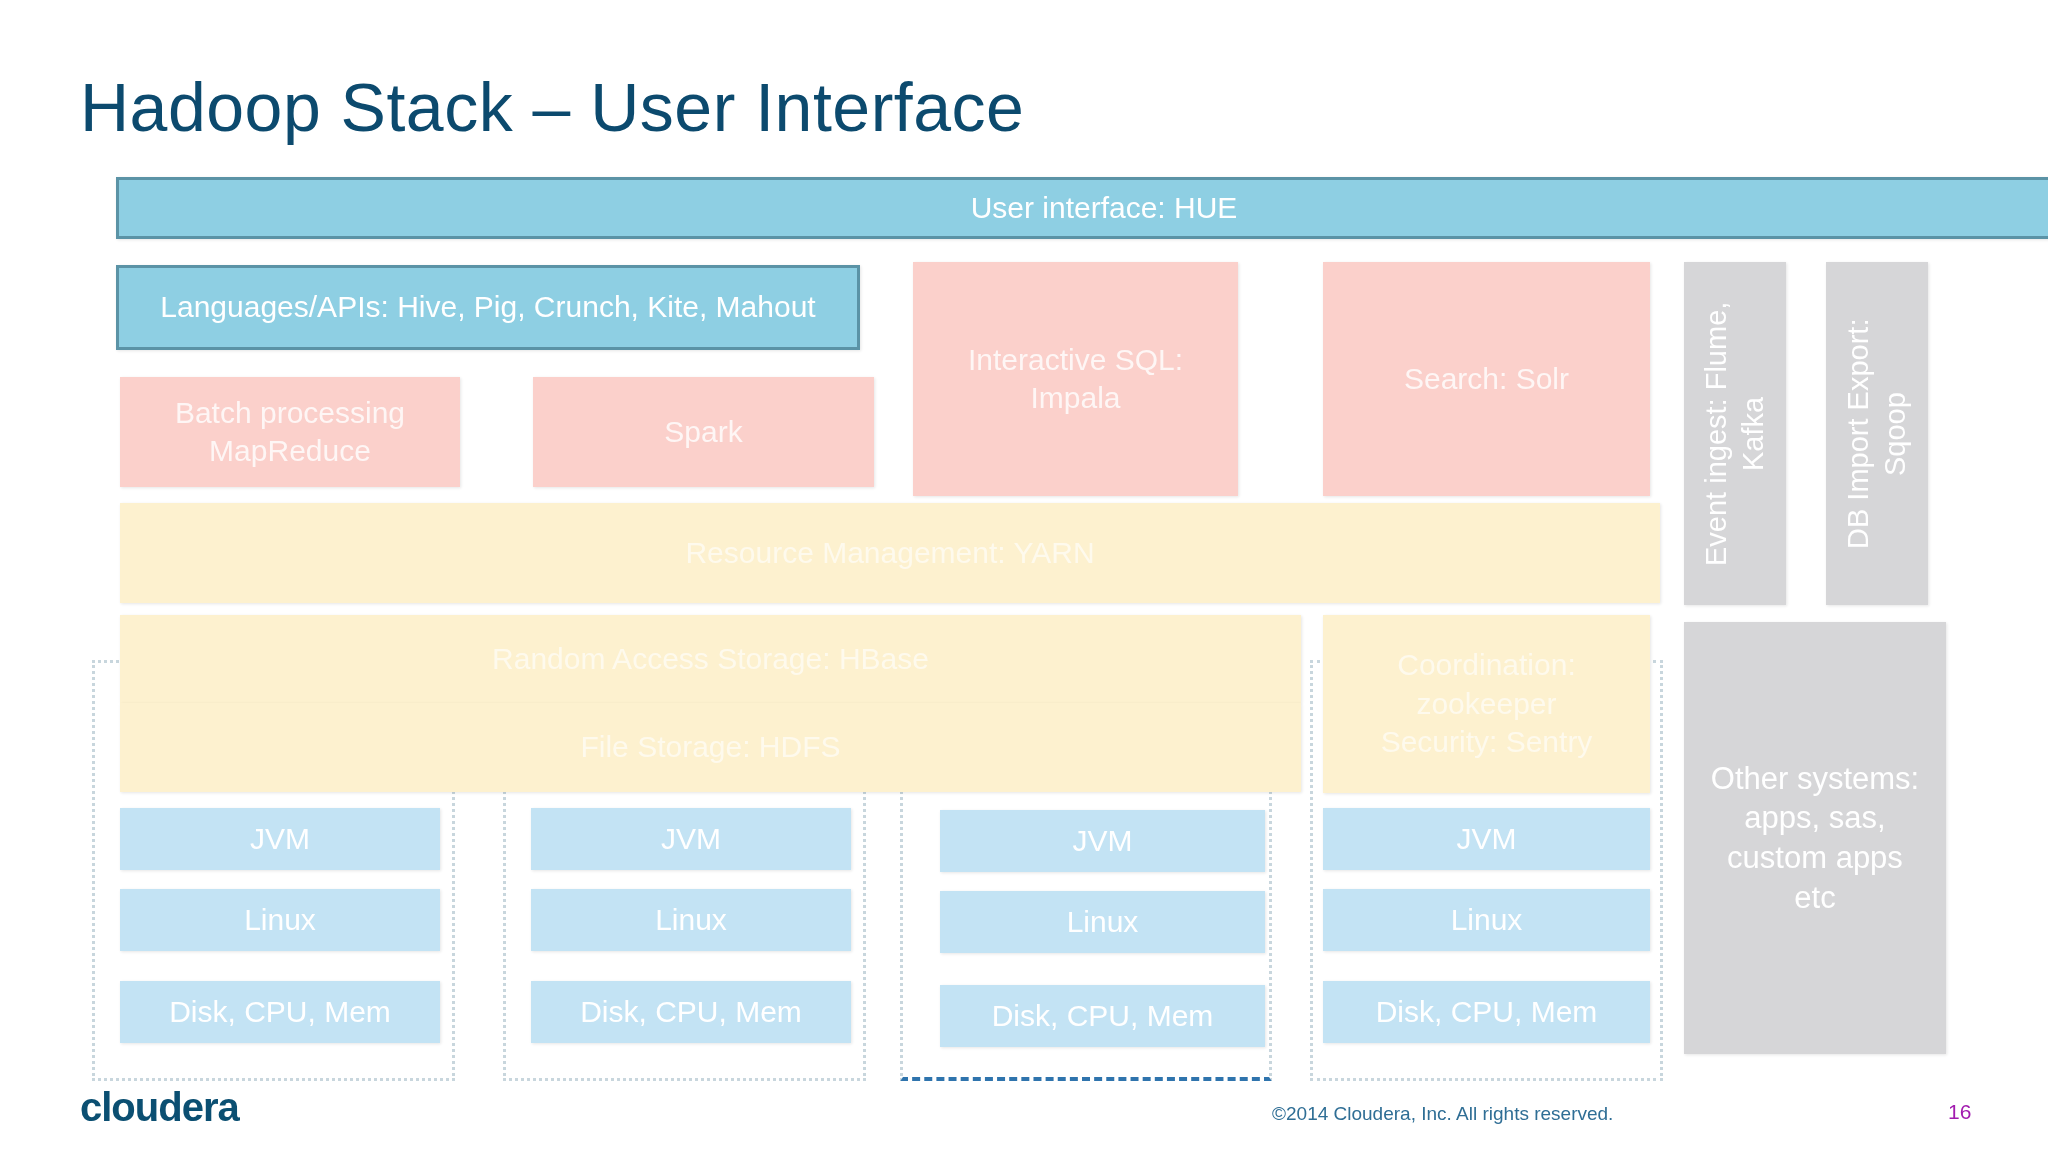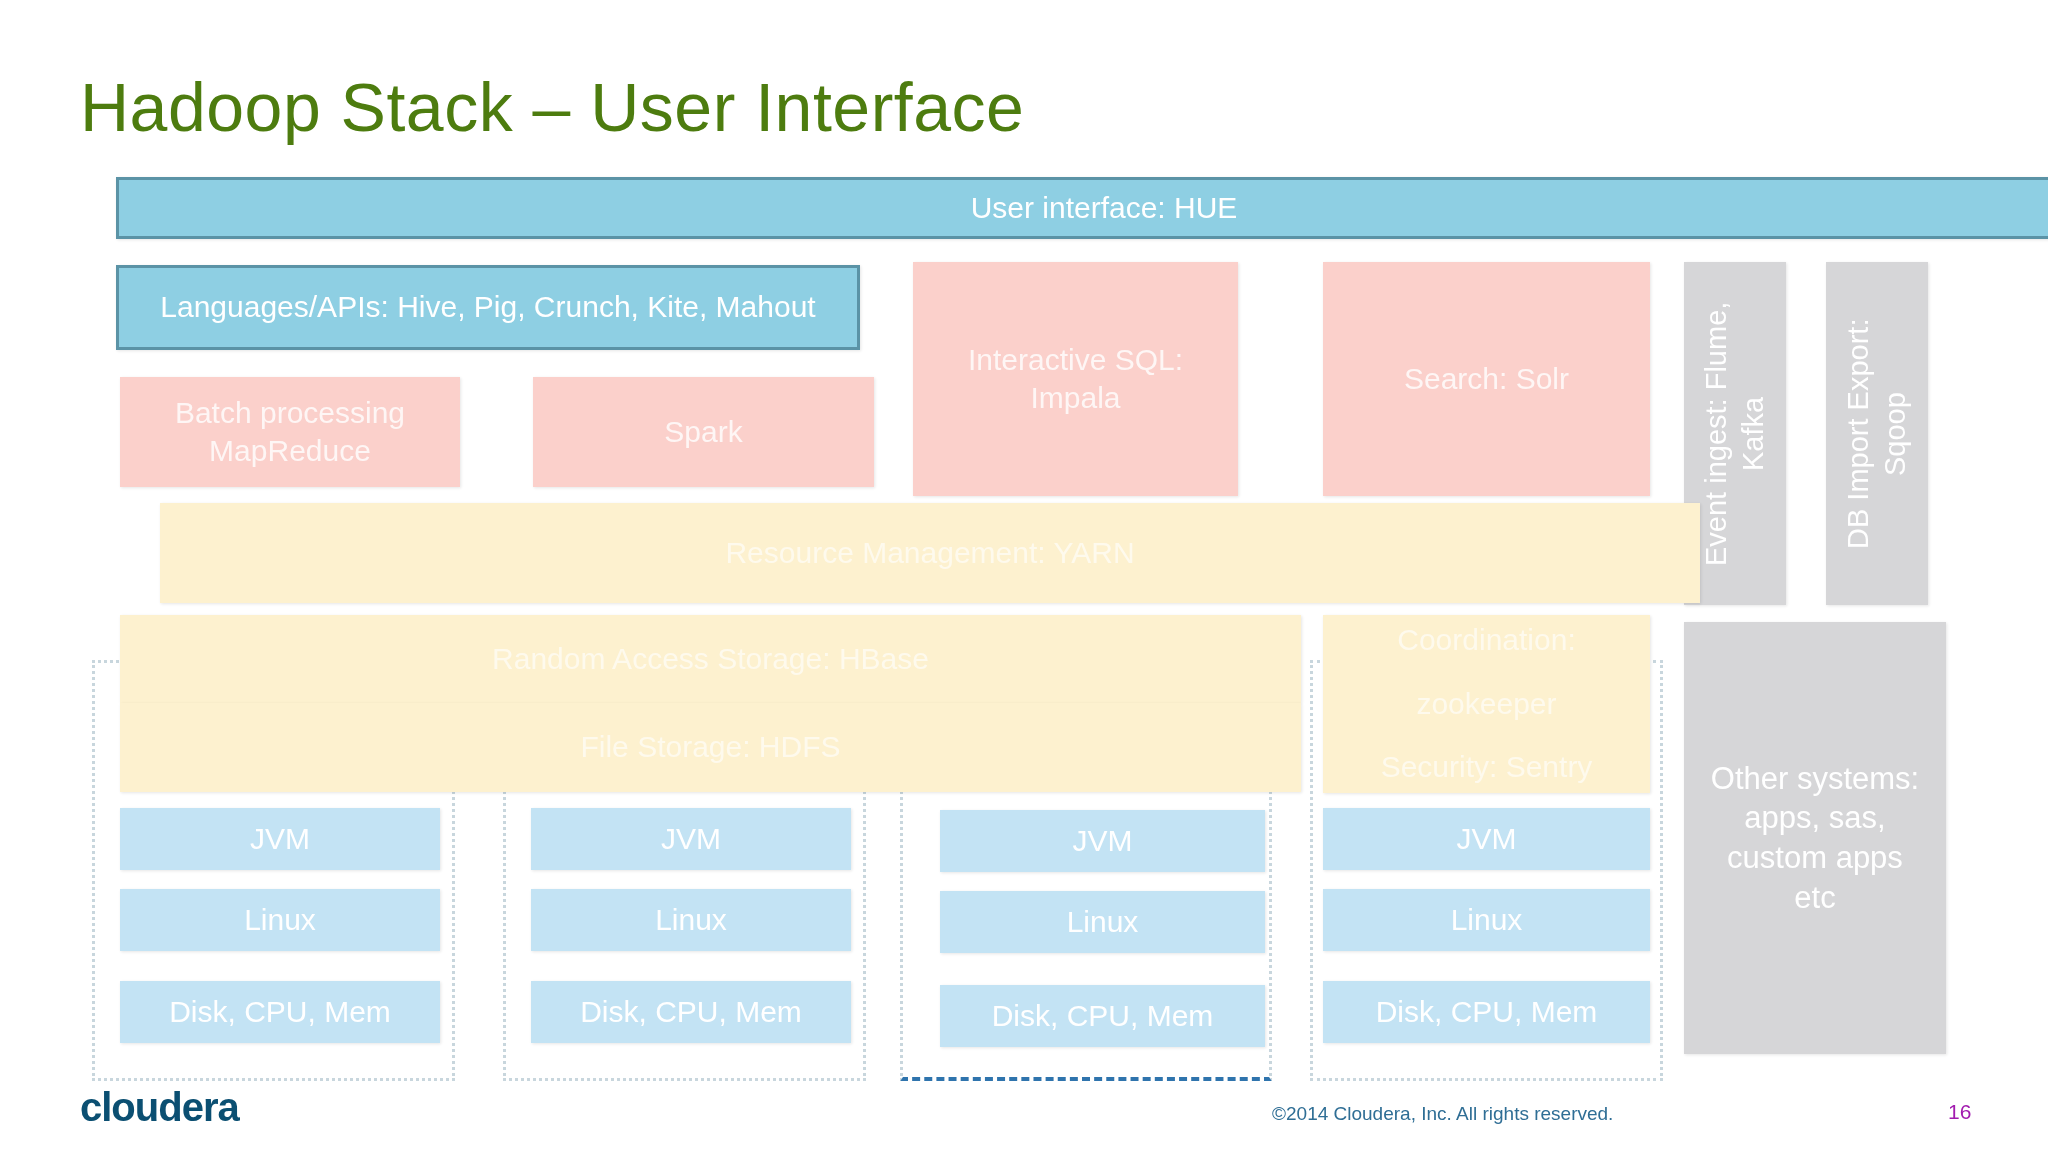--- a/index.html
+++ b/index.html
@@ -22,21 +22,21 @@
   }
 
   
   .title {
     position: absolute;
     left: 80px;
     top: 68px;
     font-size: 68px;
     font-weight: 300;
     letter-spacing: 0.5px;
-    color: #4d7c0f;
+    color: #0c4a6e;
     white-space: nowrap;
     font-family: "Liberation Sans", sans-serif;
   }
 
   
   .box {
     position: absolute;
     box-sizing: border-box;
     display: flex;
     align-items: center;
@@ -164,33 +164,33 @@
 
   <div class="box pink" style="left:120px; top:377px; width:340px; height:110px; font-size:30px; flex-direction:column;">
     <span class="faded">Batch processing</span>
     <span class="faded">MapReduce</span>
   </div>
 
   <div class="box pink" style="left:533px; top:377px; width:341px; height:110px; font-size:30px; flex-direction:column;">
     <span class="faded">Spark</span>
   </div>
 
-  <div class="box cream" style="left:120px; top:503px; width:1540px; height:100px; font-size:30px;margin-left:40px;">
+  <div class="box cream" style="left:120px; top:503px; width:1540px; height:100px; font-size:30px;">
     <span class="faded-more">Resource Management: YARN</span>
   </div>
 
   <div class="box cream" style="left:120px; top:615px; width:1181px; height:88px; font-size:30px;">
     <span class="faded-more">Random Access Storage: HBase</span>
   </div>
 
   <div class="box cream" style="left:120px; top:703px; width:1181px; height:89px; font-size:30px;">
     <span class="faded-more">File Storage: HDFS</span>
   </div>
 
-  <div class="box cream" style="left:1323px; top:615px; width:327px; height:178px; font-size:30px; flex-direction:column;gap:25px;">
+  <div class="box cream" style="left:1323px; top:615px; width:327px; height:178px; font-size:30px; flex-direction:column;">
     <span class="faded-more">Coordination:</span>
     <span class="faded-more">zookeeper</span>
     <span class="faded-more">Security: Sentry</span>
   </div>
 
   <div class="box gray" style="left:1684px; top:622px; width:262px; height:432px; font-size:31px; flex-direction:column;">
     <span>Other systems:</span>
     <span>apps, sas,</span>
     <span>custom apps</span>
     <span>etc</span>

